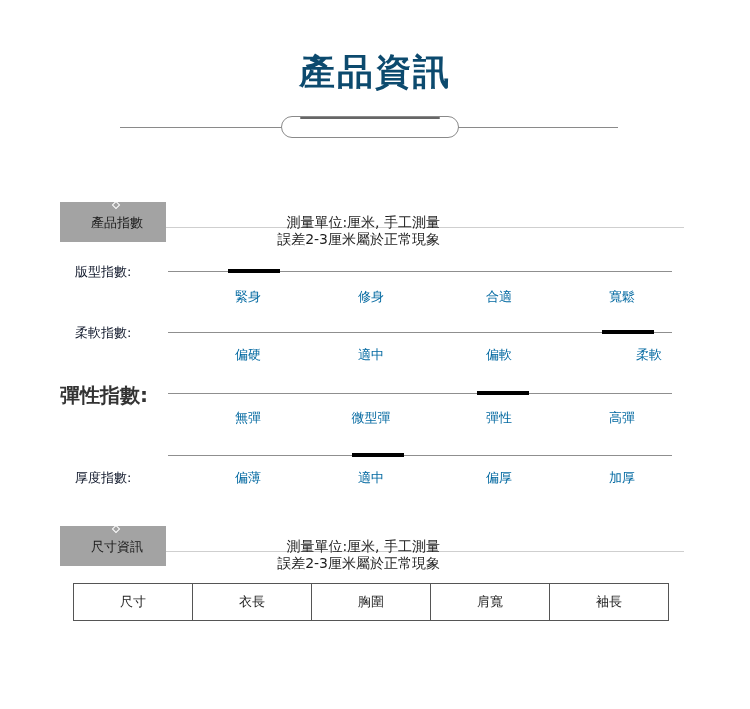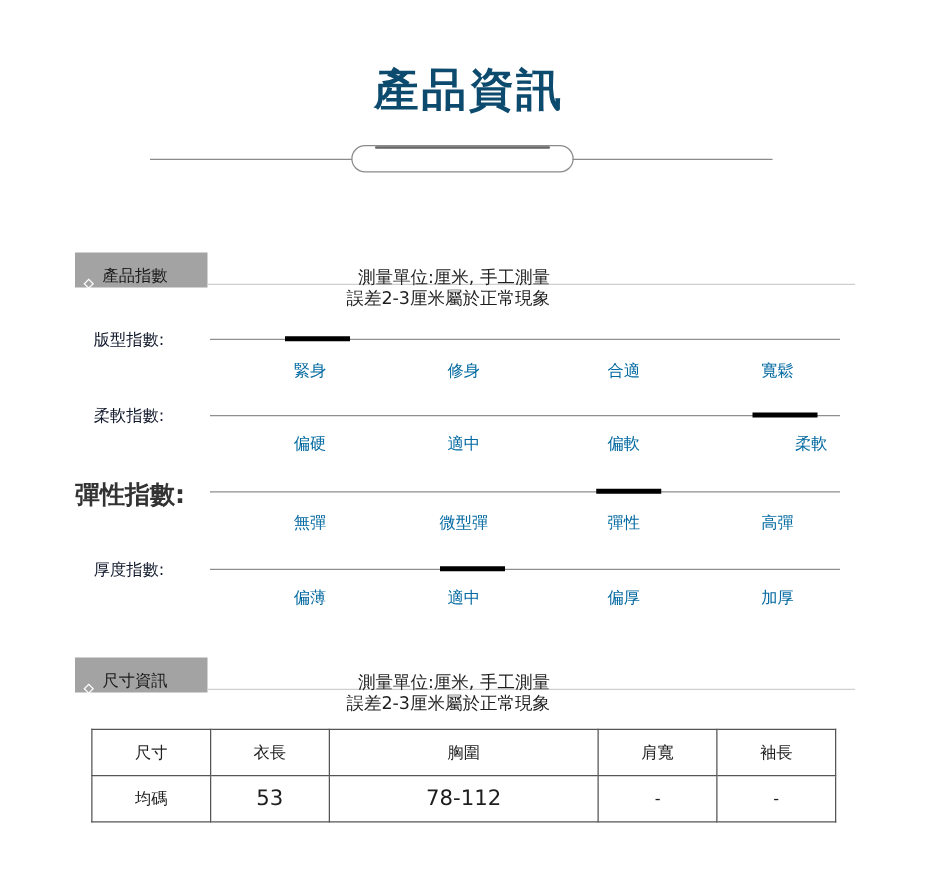--- a/index.html
+++ b/index.html
@@ -16,23 +16,23 @@
     .title-pill {
       position: absolute; left: 281px; top: 116px; width: 178px; height: 22px;
       border: 1.5px solid #8a8a8a; border-radius: 11px; background: #fff;
     }
     .title-pill::after {
       content: ""; position: absolute; left: 18px; right: 18px; top: 0px; height: 2px;
       background: #666; border-radius: 1px;
     }
 
     .section-badge {
-      position: absolute; left: 60px; height: 28px; width: 106px;
+      position: absolute; left: 60px; height: 40px; width: 106px;
       background: #a3a3a3; color: #1a1a1a; font-size: 13px;
-      display: flex; align-items: flex-end; padding-left: 8px; gap: 6px;
+      display: flex; align-items: center; padding-left: 8px; gap: 6px; flex-direction: column;
     }
     .section-badge .diamond {
       display: inline-block; width: 6px; height: 6px; border: 1.3px solid #fff;
       transform: rotate(45deg); margin-right: 2px;
     }
     .section-rule {
       position: absolute; left: 166px; width: 518px; height: 1px; background: #cfcfcf;
     }
     .note {
       position: absolute; left: 240px; width: 200px; text-align: right;
@@ -97,21 +97,21 @@
 <div class="idx-opt" style="left:582px;top:346px;text-align:right;">柔軟</div>
 
 <div class="idx-label big" style="top:382px;">彈性指數:</div>
 <div class="idx-track" style="top:393px;"></div>
 <div class="idx-marker" style="left:477px;top:391px;"></div>
 <div class="idx-opt" style="left:208px;top:409px;">無彈</div>
 <div class="idx-opt" style="left:331px;top:409px;">微型彈</div>
 <div class="idx-opt" style="left:459px;top:409px;">彈性</div>
 <div class="idx-opt" style="left:582px;top:409px;">高彈</div>
 
-<div class="idx-label" style="top:447px;">厚度指數:</div>
+<div class="idx-label" style="top:469px;">厚度指數:</div>
 <div class="idx-track" style="top:455px;"></div>
 <div class="idx-marker" style="left:352px;top:453px;"></div>
 <div class="idx-opt" style="left:208px;top:469px;">偏薄</div>
 <div class="idx-opt" style="left:331px;top:469px;">適中</div>
 <div class="idx-opt" style="left:459px;top:469px;">偏厚</div>
 <div class="idx-opt" style="left:582px;top:469px;">加厚</div>
 
 <div class="section-badge" style="top:526px;">
   <span class="diamond"></span>
   <span>尺寸資訊</span>
@@ -122,21 +122,14 @@
 
 <table class="size">
   <tbody>
       <tr>
     <td>尺寸</td>
     <td>衣長</td>
     <td>胸圍</td>
     <td>肩寬</td>
     <td>袖長</td>
   </tr>
-  <tr>
-    <td>均碼</td>
-    <td class="num">53</td>
-    <td class="num">78-112</td>
-    <td>-</td>
-    <td>-</td>
-  </tr>
 </tbody>
   </table>
 
 </body></html>

